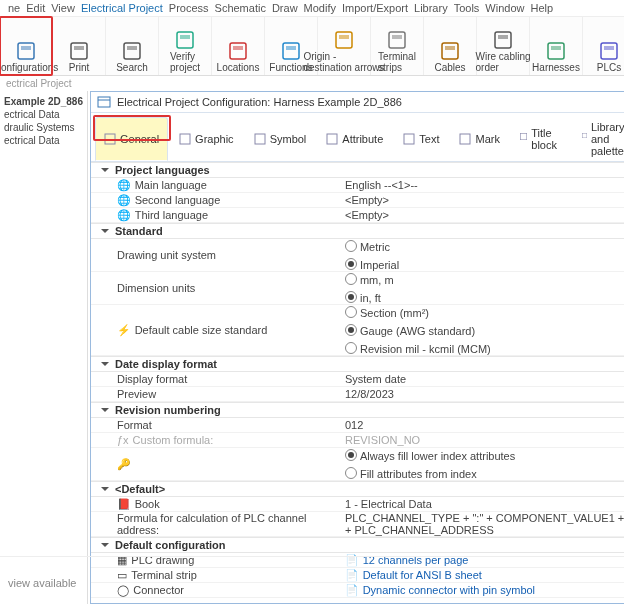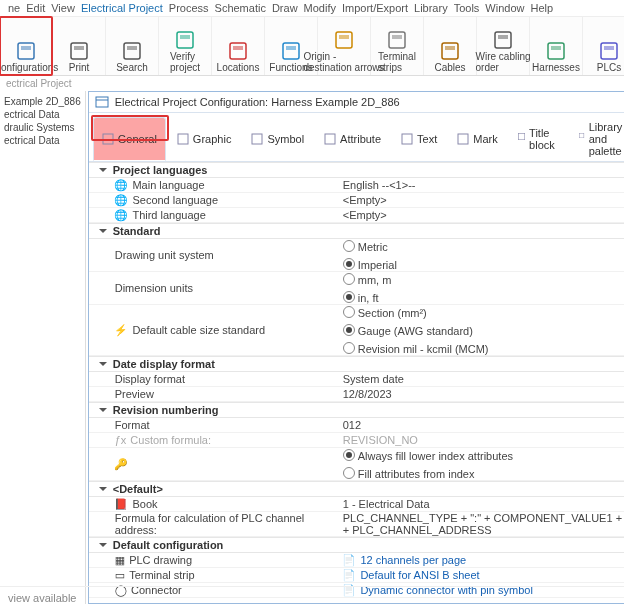--- a/index.html
+++ b/index.html
@@ -13,35 +13,35 @@
 .redbox{border:2px solid #d33;border-radius:2px;position:absolute;inset:-1px;pointer-events:none}
 .rcontext{font-size:10px;color:#999;padding:2px 6px}
 .workspace{display:flex;height:calc(609px - 96px)}
 .leftpanel{width:90px;font-size:10px;color:#444;border-right:1px solid #ddd;padding-top:4px}
 .leftpanel div{padding:1px 4px;white-space:nowrap;overflow:hidden}
 .docwin{flex:1;display:flex;flex-direction:column;border:1px solid #9abade;margin-left:2px;background:#fff}
 .titlebar{display:flex;align-items:center;gap:6px;padding:3px 6px;background:#fff;border-bottom:1px solid #d9e3ef;font-size:11px}
 .titlebar .tico{width:14px;height:14px}
 .tabs{display:flex;gap:2px;padding:4px 4px 0 4px;border-bottom:1px solid #d9e3ef;font-size:11px;position:relative}
 .tab{display:flex;align-items:center;gap:4px;padding:3px 8px;border:1px solid transparent;color:#333;cursor:default}
-.tab.active{border:1px solid #d9e3ef;border-bottom:1px solid #fff;background:#fca5a5;border-radius:3px 3px 0 0}
+.tab.active{border:1px solid #d9e3ef;border-bottom:1px solid #fff;background:#fef9c3;border-radius:3px 3px 0 0}
 .tab .ti{width:12px;height:12px}
 .redboxT{position:absolute;border:2px solid #d33;border-radius:2px;pointer-events:none}
 .grid{flex:1;overflow:auto;font-size:11px;background:#fff}
 .secthead{background:#fff;border-top:1px solid #e6e6e6;border-bottom:1px solid #e6e6e6;padding:1px 10px;font-weight:bold;color:#333;display:flex;align-items:center;gap:4px}
 .secthead::before{content:"";display:inline-block;border-top:4px solid #555;border-left:4px solid transparent;border-right:4px solid transparent;margin-right:2px}
 .row{display:flex;border-bottom:1px solid #f1f1f1;min-height:14px}
 .cl{width:220px;padding:0 4px 0 26px;display:flex;align-items:center;gap:4px;color:#444;position:relative}
 .cv{flex:1;padding:0 4px;display:flex;align-items:center;gap:4px;color:#444}
 .link{color:#1560b3}
 .radio{display:inline-block;width:10px;height:10px;border:1px solid #888;border-radius:50%;margin-right:3px;position:relative;top:1px}
 .radio.checked::after{content:"";position:absolute;inset:2px;background:#444;border-radius:50%}
 .cbxrow{position:relative}
 .cbxrow::after{content:"";position:absolute;right:6px;top:3px;border-top:4px solid #666;border-left:4px solid transparent;border-right:4px solid transparent}
-.statusbar{position:absolute;bottom:0;left:0;right:0;padding:5px 8px;color:#888;font-size:11px;border-top:1px solid #eee}
+.statusbar{position:absolute;bottom:0;left:0;right:0;padding:20px 8px;color:#888;font-size:11px;border-top:1px solid #eee}
 svg{display:block}
 </style>
 </head>
 <body>
 
 <div class="menubar">
     <span>ne</span>
     <span>Edit</span>
     <span>View</span>
     <span class="tabsel">Electrical Project</span>
@@ -168,21 +168,21 @@
           <rect x="6" y="6" width="10" height="4" fill="#55c" opacity=".5"></rect>
         </svg>
       </div>
       <div class="lbl">PLCs</div>
     </div>
   </div>
 <div class="rcontext">ectrical Project</div>
 
 <div class="workspace">
   <div class="leftpanel">
-      <div style="font-weight: normal;">Example 2D_886</div>
+      <div style="font-weight: bold;">Example 2D_886</div>
       <div>ectrical Data</div>
       <div>draulic Systems</div>
       <div>ectrical Data</div>
     </div>
 
   <div class="docwin">
     <div class="titlebar">
       <span class="tico">
           <svg viewBox="0 0 14 14">
             <rect x="1" y="2" width="12" height="10" fill="none" stroke="#3a78b5"></rect>

